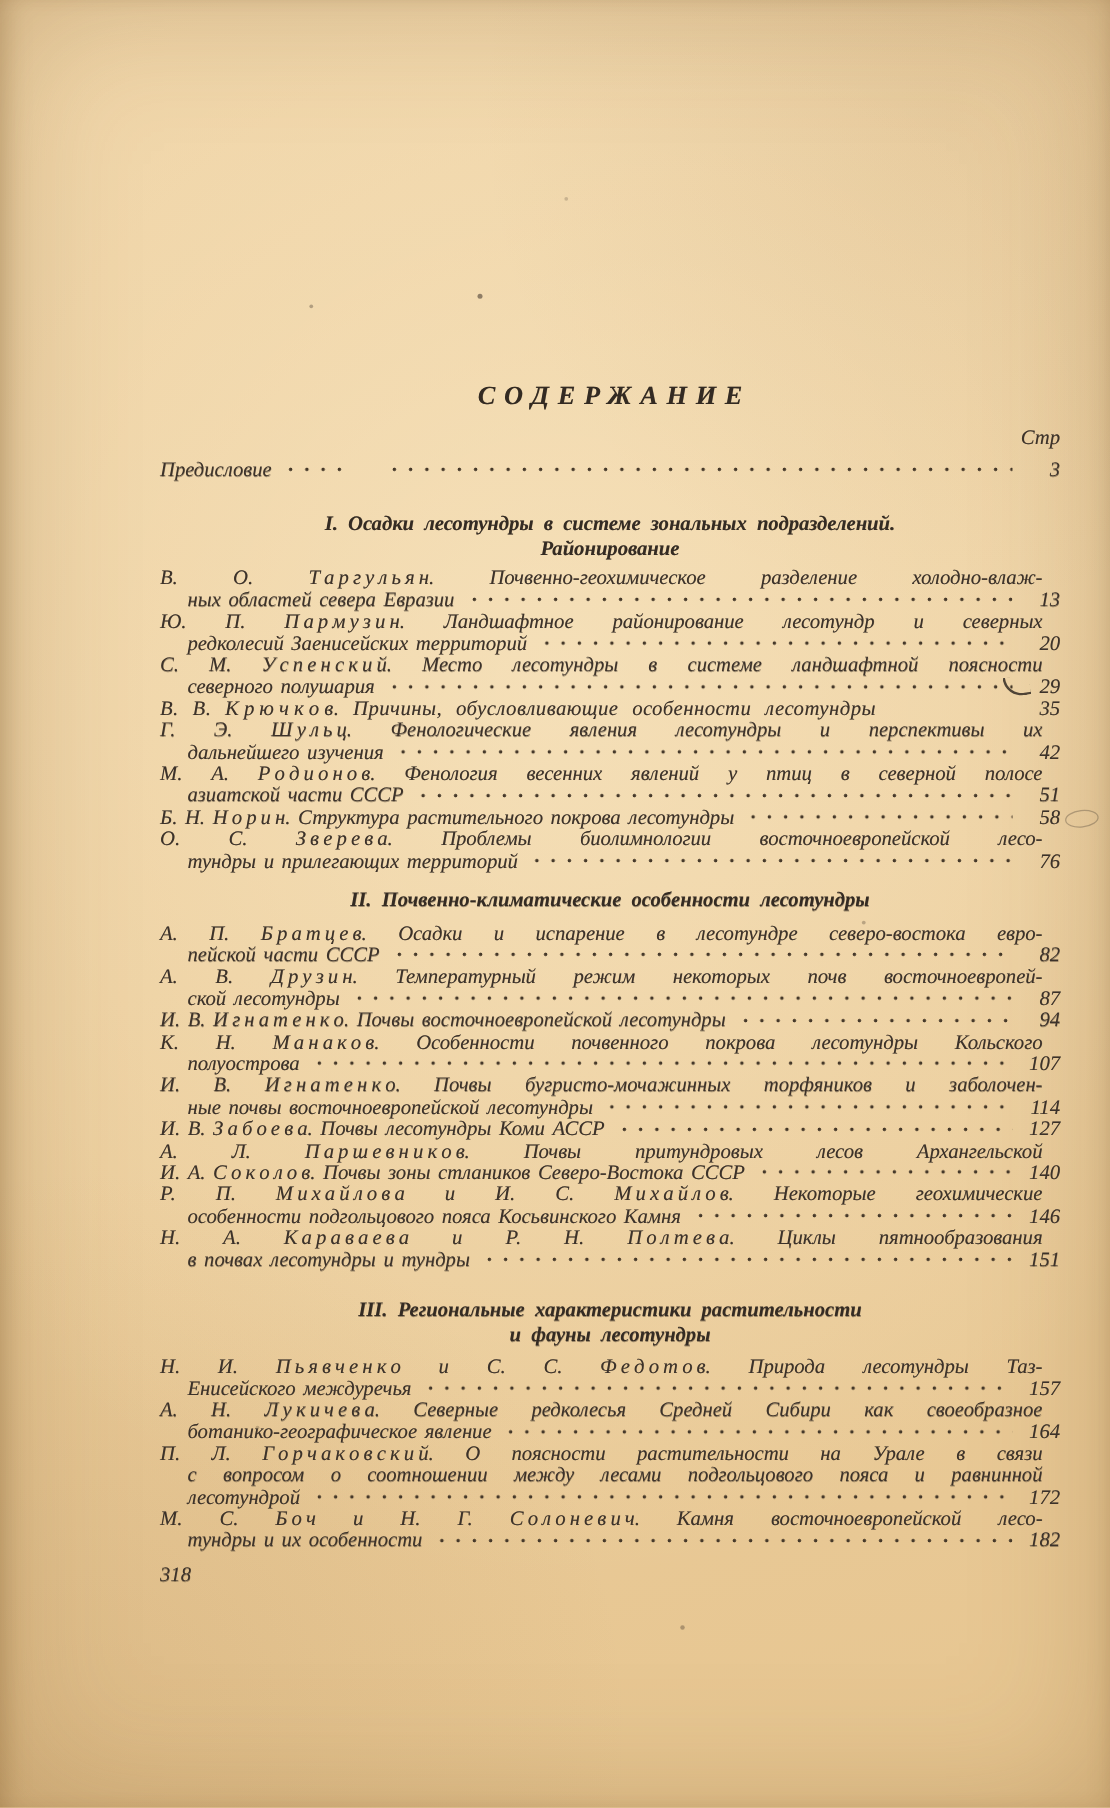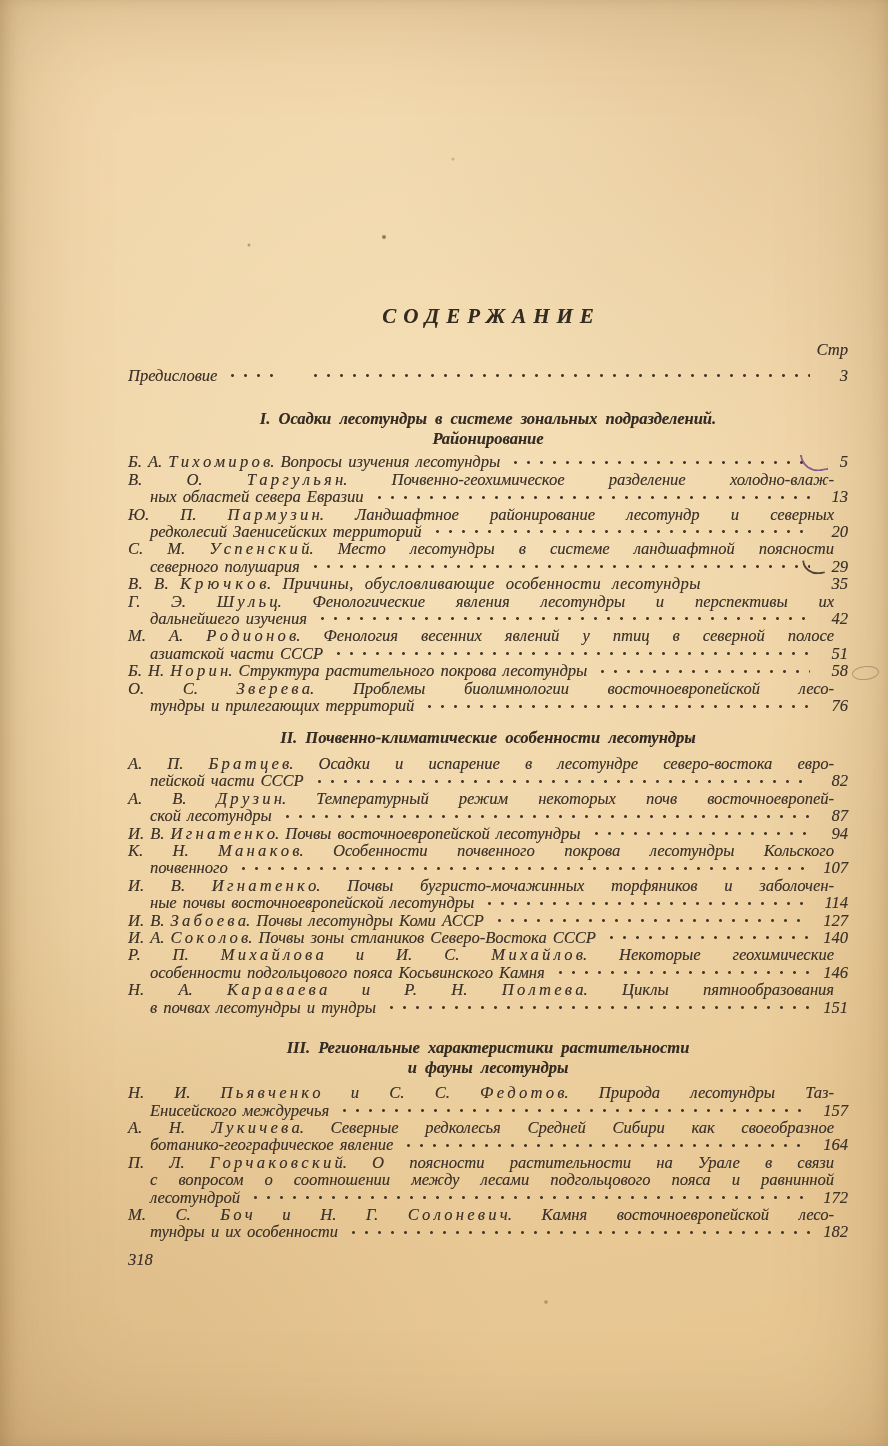--- a/index.html
+++ b/index.html
@@ -153,27 +153,20 @@
   </div>
 
   <div id="sections">
       <div class="section section-1">
         <div class="sec-heading">
           <div class="sec-heading-line">I. Осадки лесотундры в системе зональных подразделений.</div>
           <div class="sec-heading-line">Районирование</div>
         </div>
         <div class="entries">
           <div class="entry">
-            <div class="last-line">
-              <span class="txt">Б. А. Т и х о м и р о в. Вопросы изучения лесотундры</span>
-              <span class="leader flex"></span>
-              <span class="page-num mark-paren-purple">5</span>
-            </div>
-          </div>
-          <div class="entry">
             <div class="pre-line">В. О. Т а р г у л ь я н. Почвенно-геохимическое разделение холодно-влаж-</div>
             <div class="last-line indent">
               <span class="txt">ных областей севера Евразии</span>
               <span class="leader flex"></span>
               <span class="page-num">13</span>
             </div>
           </div>
           <div class="entry">
             <div class="pre-line">Ю. П. П а р м у з и н. Ландшафтное районирование лесотундр и северных</div>
             <div class="last-line indent">
@@ -254,41 +247,42 @@
           <div class="entry">
             <div class="last-line">
               <span class="txt">И. В. И г н а т е н к о. Почвы восточноевропейской лесотундры</span>
               <span class="leader flex"></span>
               <span class="page-num">94</span>
             </div>
           </div>
           <div class="entry">
             <div class="pre-line">К. Н. М а н а к о в. Особенности почвенного покрова лесотундры Кольского</div>
             <div class="last-line indent">
-              <span class="txt">почвенного</span>
+              <span class="txt">полуострова</span>
               <span class="leader flex"></span>
               <span class="page-num">107</span>
             </div>
           </div>
           <div class="entry">
             <div class="pre-line">И. В. И г н а т е н к о. Почвы бугристо-мочажинных торфяников и заболочен-</div>
             <div class="last-line indent">
               <span class="txt">ные почвы восточноевропейской лесотундры</span>
               <span class="leader flex"></span>
               <span class="page-num">114</span>
             </div>
           </div>
           <div class="entry">
             <div class="last-line">
               <span class="txt">И. В. З а б о е в а. Почвы лесотундры Коми АССР</span>
               <span class="leader flex"></span>
               <span class="page-num">127</span>
             </div>
           </div>
           <div class="entry">
+            <div class="pre-line">А. Л. П а р ш е в н и к о в. Почвы притундровых лесов Архангельской</div>
           </div>
           <div class="entry">
             <div class="last-line">
               <span class="txt">И. А. С о к о л о в. Почвы зоны стлаников Северо-Востока СССР</span>
               <span class="leader flex"></span>
               <span class="page-num">140</span>
             </div>
           </div>
           <div class="entry">
             <div class="pre-line">Р. П. М и х а й л о в а и И. С. М и х а й л о в. Некоторые геохимические</div>

